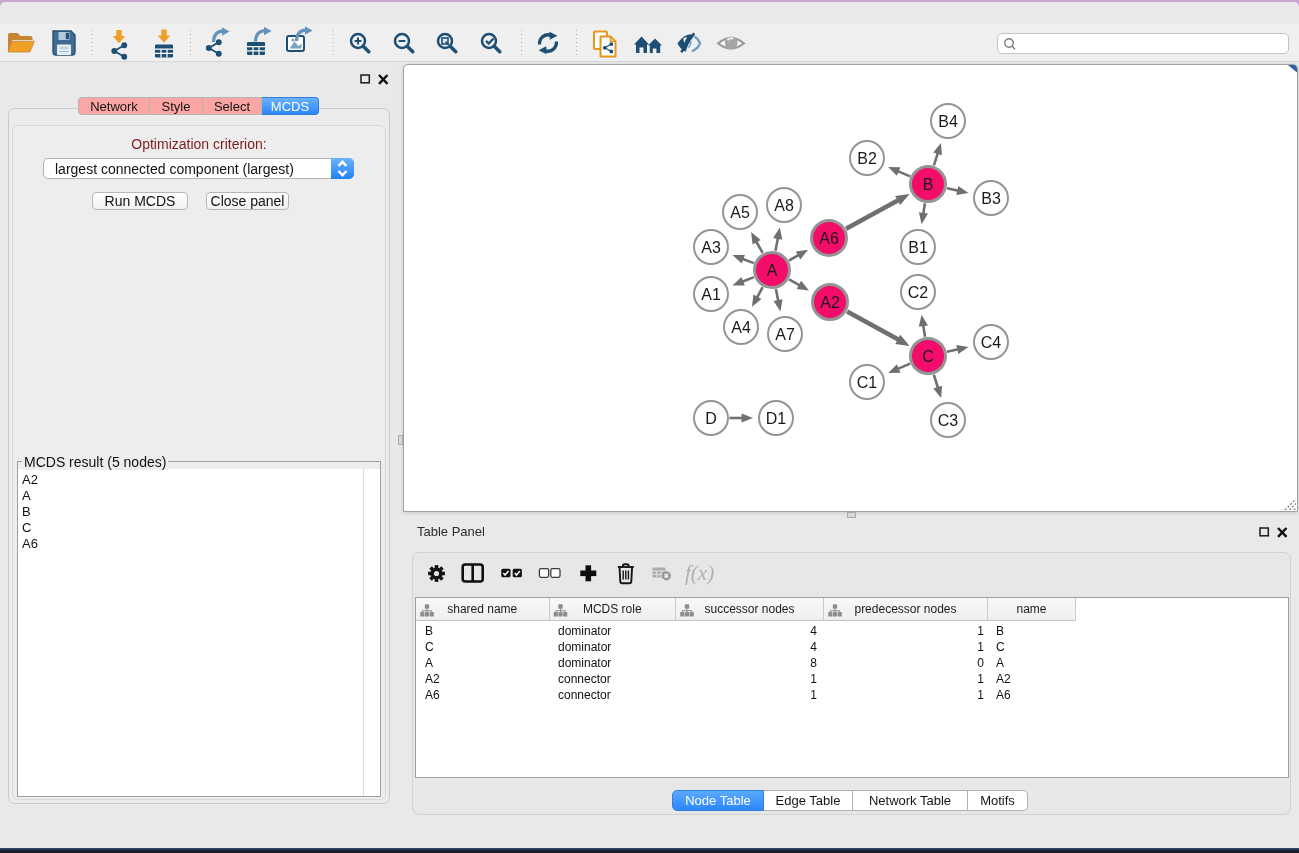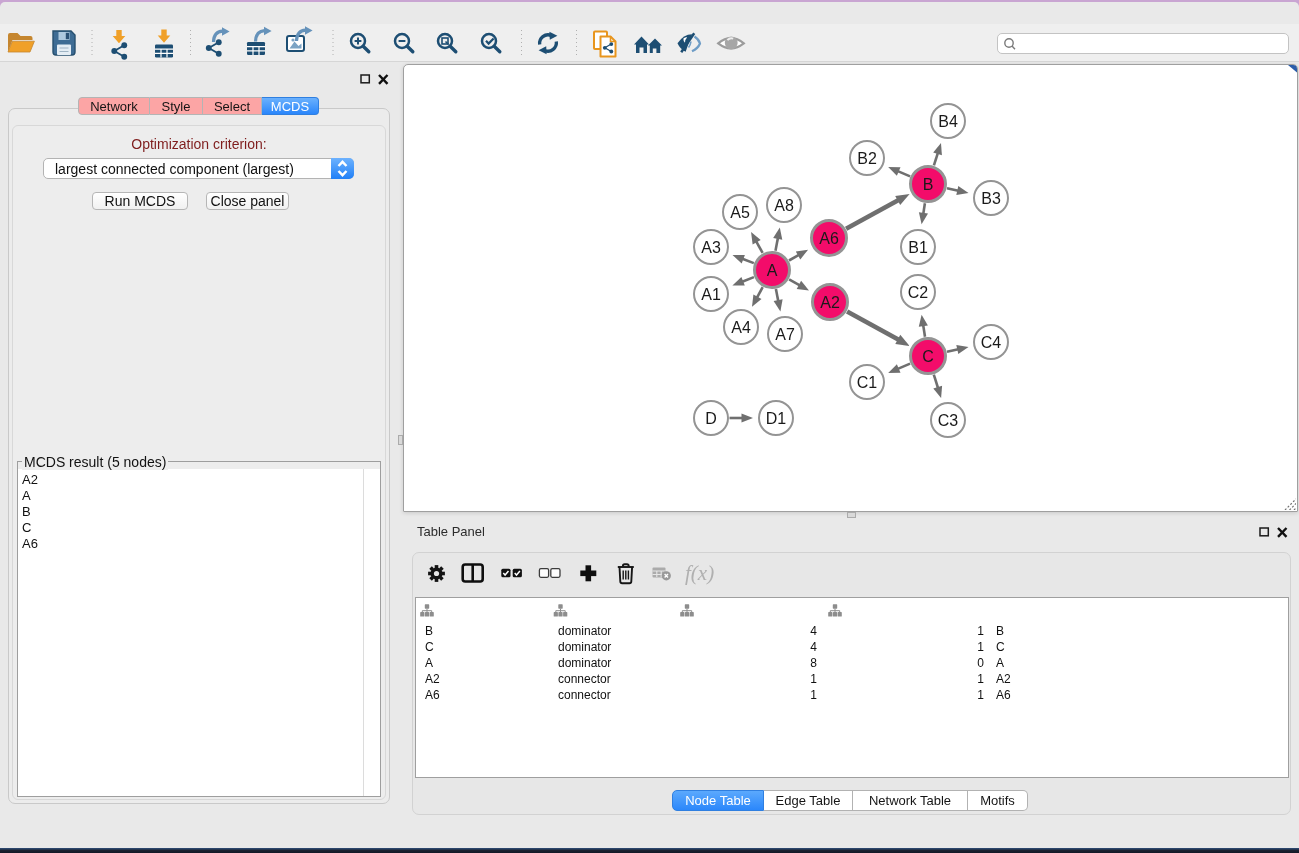--- a/index.html
+++ b/index.html
@@ -261,20 +261,27 @@
               <rect x="-8.5" y="-5.5" width="13" height="10" rx="1" fill="#ababab"></rect>
               <path d="M-8.5,-2 h13 M-8.5,1.5 h13 M-4.2,-2 v6 M0.2,-2 v6" stroke="#e6e6e6" stroke-width="1.1"></path>
               <circle cx="5.3" cy="2.8" r="4.6" fill="#999999"></circle>
               <path d="M3.6,1.1 l3.4,3.4 M7,1.1 l-3.4,3.4" stroke="#ffffff" stroke-width="1.4"></path>
             </g>
             <text x="684" y="579" font-family="Liberation Serif, serif" font-style="italic" font-size="21" fill="#b0b0b0">f(x)</text>
           </g>
         </svg>
       </div>
   <div id="tbl">
+        <div id="thead" style="width:660px">
+          <div class="hc" style="left:0px;width:133.5px">shared name</div>
+          <div class="hc" style="left:133.5px;width:126.5px">MCDS role</div>
+          <div class="hc" style="left:260px;width:148px">successor nodes</div>
+          <div class="hc" style="left:408px;width:164px">predecessor nodes</div>
+          <div class="hc" style="left:572px;width:88px">name</div>
+        </div>
         <svg width="874" height="23" style="position:absolute;left:0;top:0;z-index:3">
           <g transform="translate(11,12.5)" fill="#8d8d8d">
             <rect x="-2.2" y="-6.2" width="4.4" height="4.4" rx="0.6"></rect>
             <rect x="-6.8" y="1.6" width="4.2" height="4.4" rx="0.6"></rect>
             <rect x="-2.1" y="1.6" width="4.2" height="4.4" rx="0.6"></rect>
             <rect x="2.6" y="1.6" width="4.2" height="4.4" rx="0.6"></rect>
             <path d="M0,-1.8 V0.2 M-4.7,0.2 H4.7 M-4.7,0.2 V1.6 M0,0.2 V1.6 M4.7,0.2 V1.6" stroke="#8d8d8d" stroke-width="1" fill="none"></path>
           </g>
           <g transform="translate(144.5,12.5)" fill="#8d8d8d">
             <rect x="-2.2" y="-6.2" width="4.4" height="4.4" rx="0.6"></rect>

